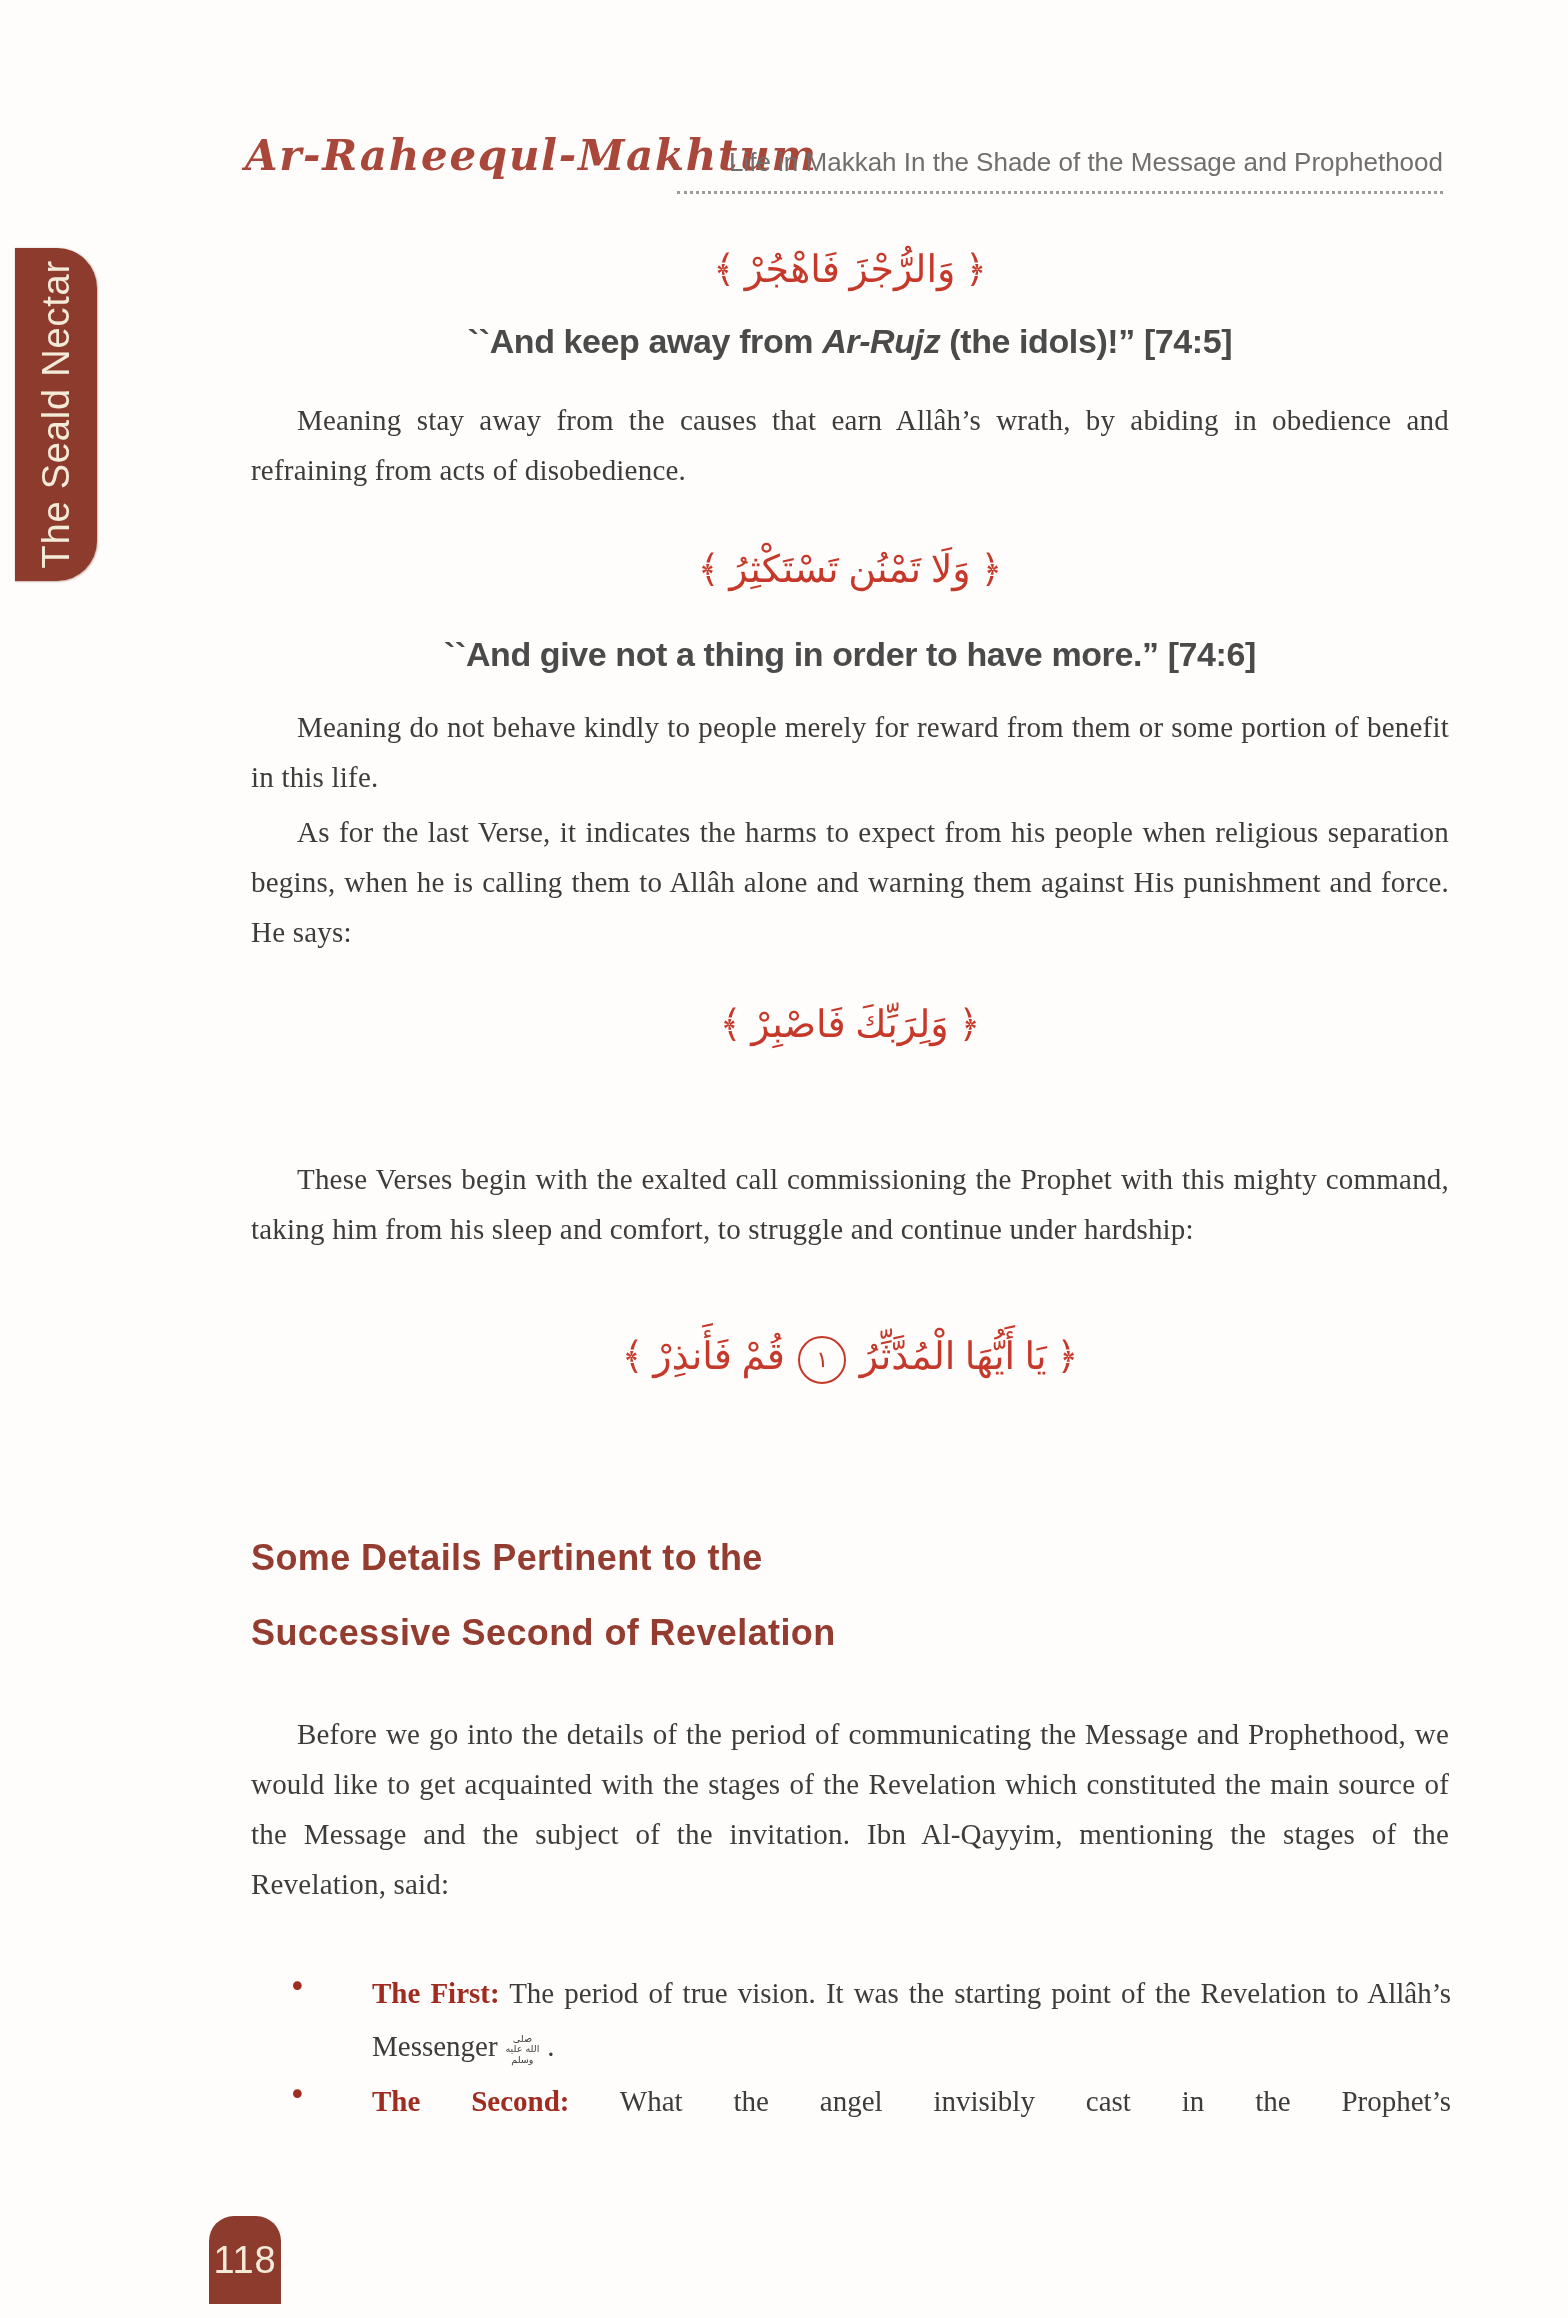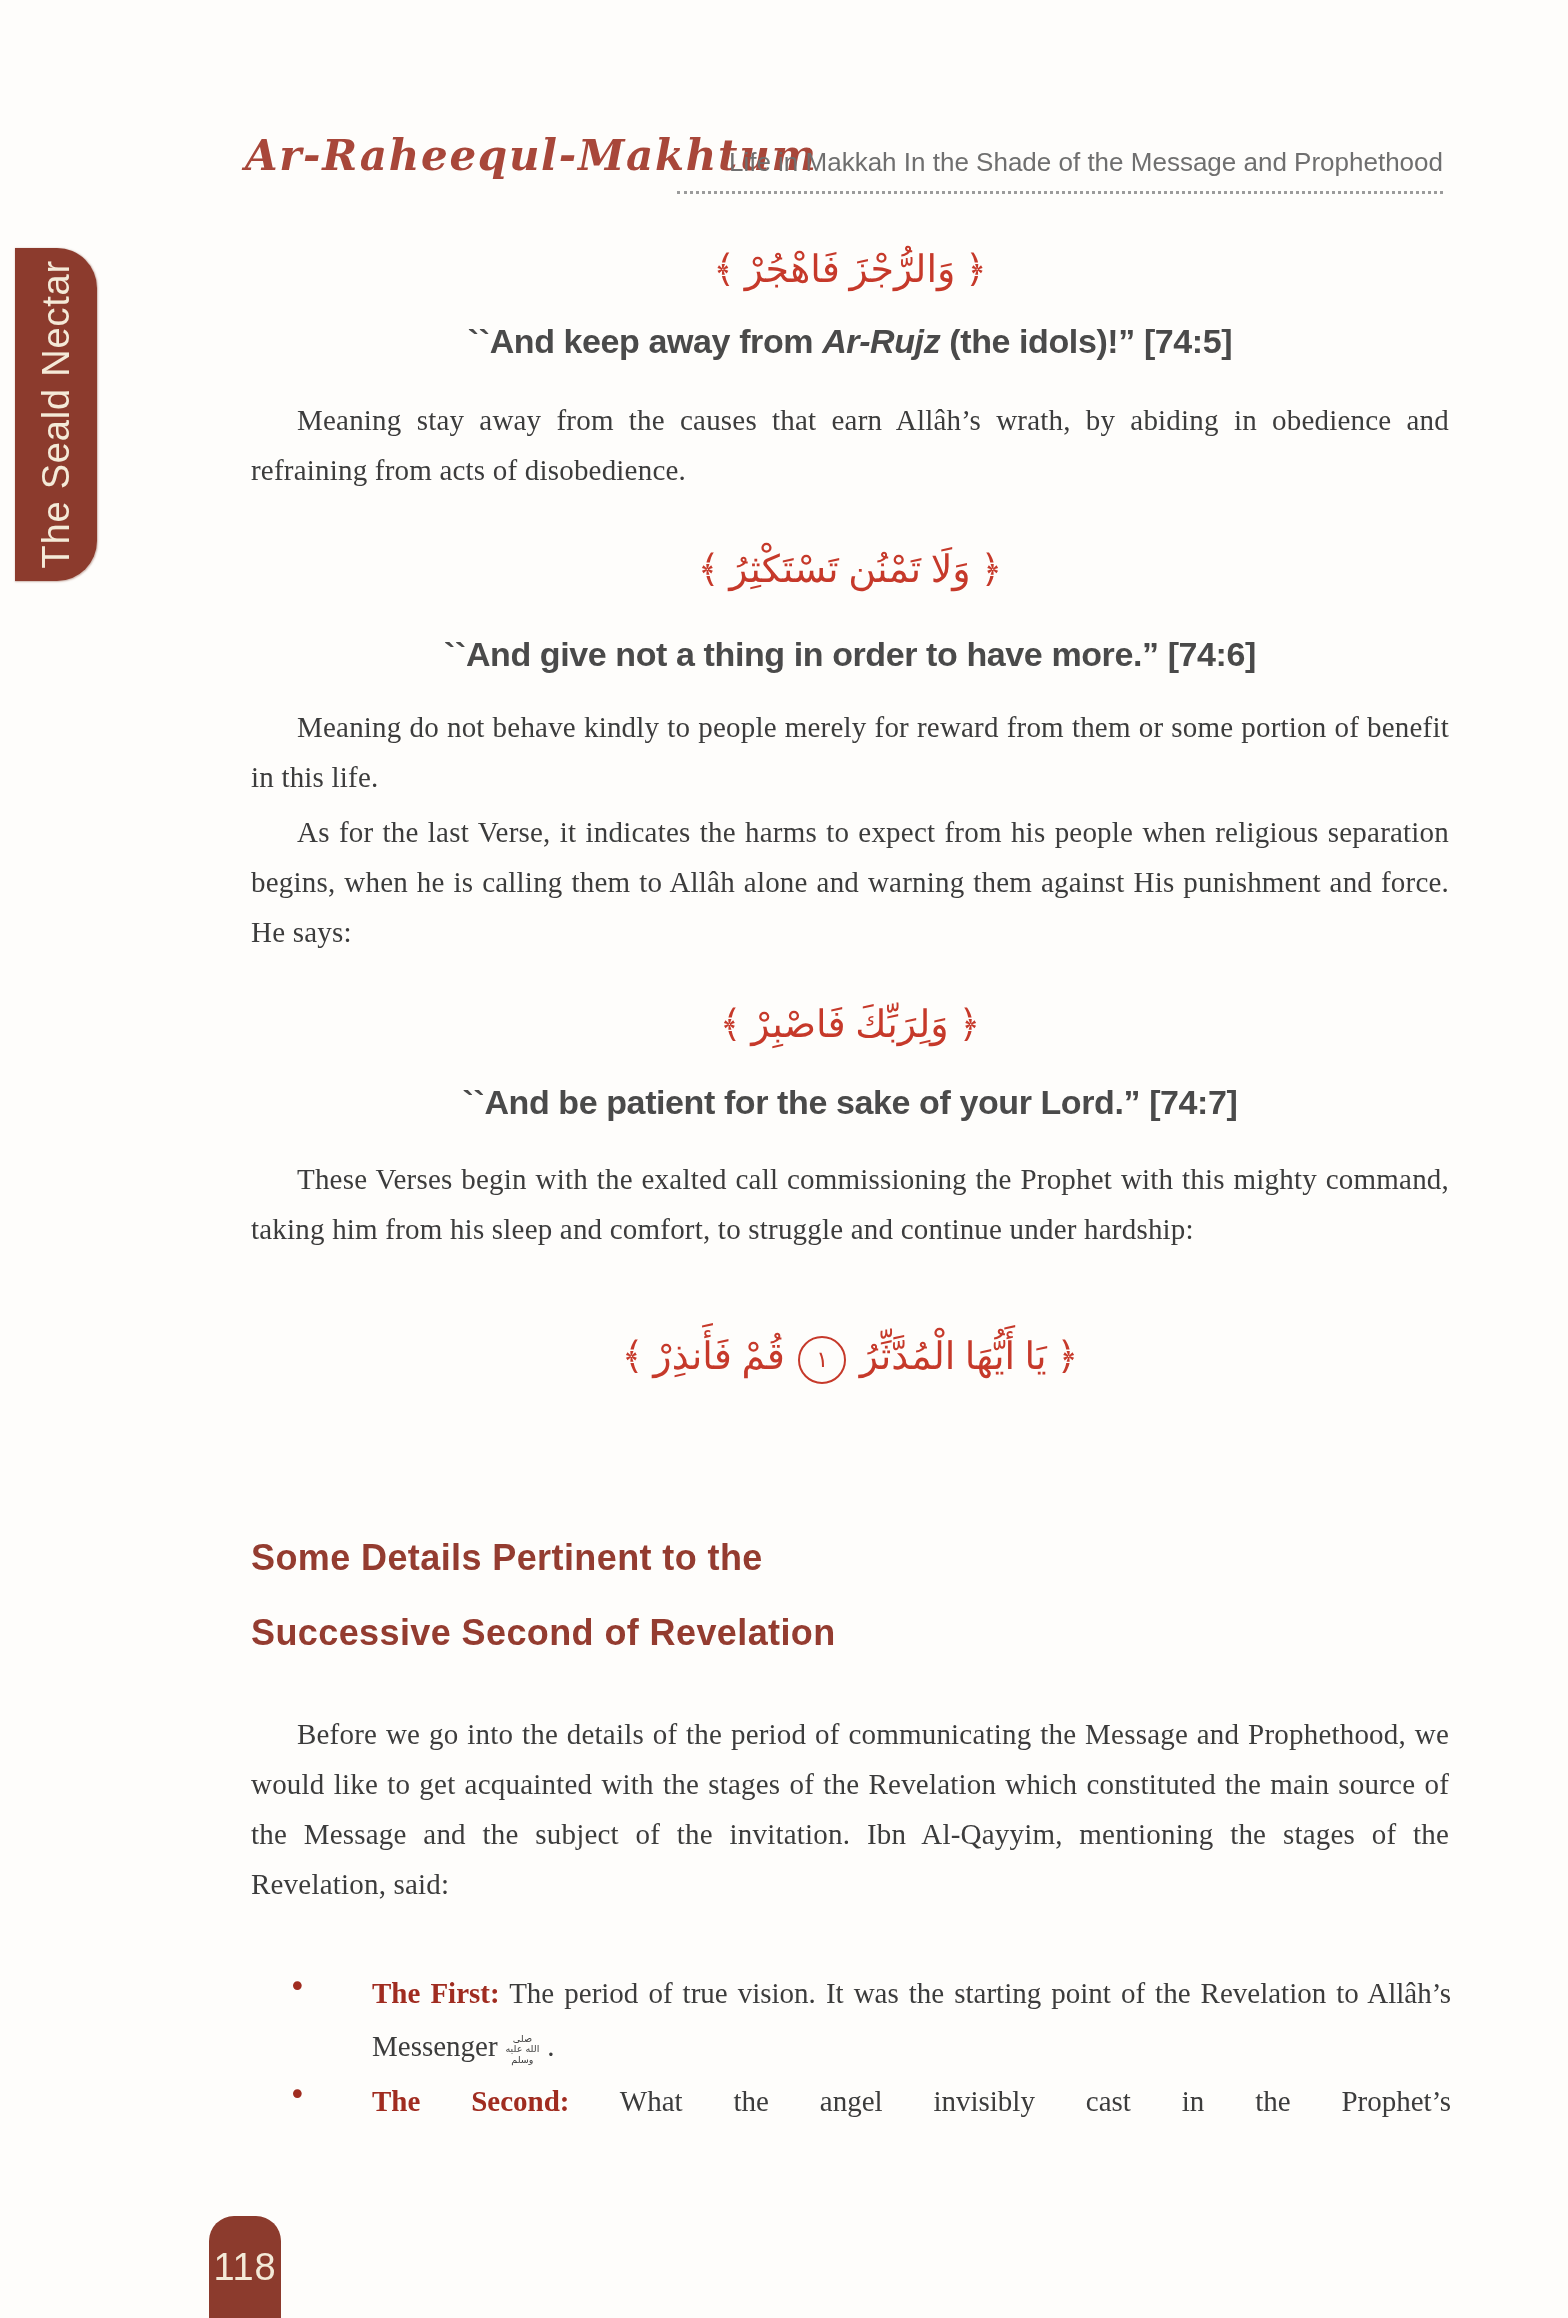--- a/index.html
+++ b/index.html
@@ -72,21 +72,21 @@
   }
   .bullet .btxt.one-line { text-align-last:justify; }
   .lead { font-weight:700; color:#a02c20; }
   .saw {
     display:inline-block; width:35px; font-size:9.6px; line-height:1.1;
     text-align:center; vertical-align:-6.7px; color:#3c3c3c;
     font-family:"DejaVu Sans", sans-serif; direction:rtl;
   }
   
   .page-badge {
-    position:absolute; left:209px; top:2216px; width:72px; height:102px;
+    position:absolute; left:209px; top:2216px; width:72px; height:88px;
     background:#8c3b2d; border-radius:25px 25px 0 0;
     display:flex; align-items:center; justify-content:center;
   }
   .page-badge span {
     font-family:"Liberation Sans", sans-serif;
     font-size:38px; color:#f4ead8; letter-spacing:0.8px;
   }
 </style>
 </head>
 <body>
@@ -117,23 +117,20 @@
     <span>``And give not a thing in order to have more.” [74:6]</span>
   </div>
 
   <p class="block body-par" style="top:702px">Meaning do not behave kindly to people merely for reward from them or some portion of benefit in this life.</p>
 
   <p class="block body-par" style="top:807px">As for the last Verse, it indicates the harms to expect from his people when religious separation begins, when he is calling them to Allâh alone and warning them against His punishment and force. He says:</p>
 
   <div class="block verse" style="top:998px">
     <span>﴿ وَلِرَبِّكَ فَاصْبِرْ ﴾</span>
   </div>
-  <div class="block trans" style="top:1083px">
-    <span>``And be patient for the sake of your Lord.” [74:7]</span>
-  </div>
 
   <p class="block body-par" style="top:1154px">These Verses begin with the exalted call commissioning the Prophet with this mighty command, taking him from his sleep and comfort, to struggle and continue under hardship:</p>
 
   <div class="block verse" style="top:1330px">
     <span>﴿ يَا أَيُّهَا الْمُدَّثِّرُ</span><span class="aya">١</span><span>قُمْ فَأَنذِرْ ﴾</span>
   </div>
 
   <div class="block section-heading" style="top:1520px">
     <div>Some Details Pertinent to the</div>
     <div>Successive Second of Revelation</div>

